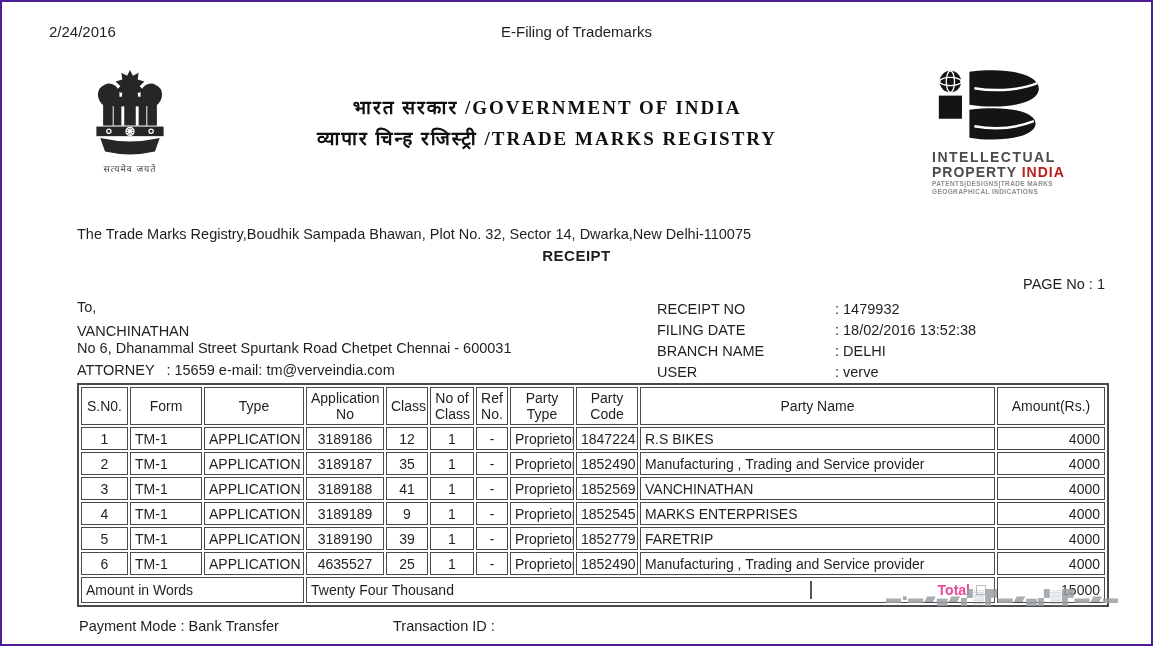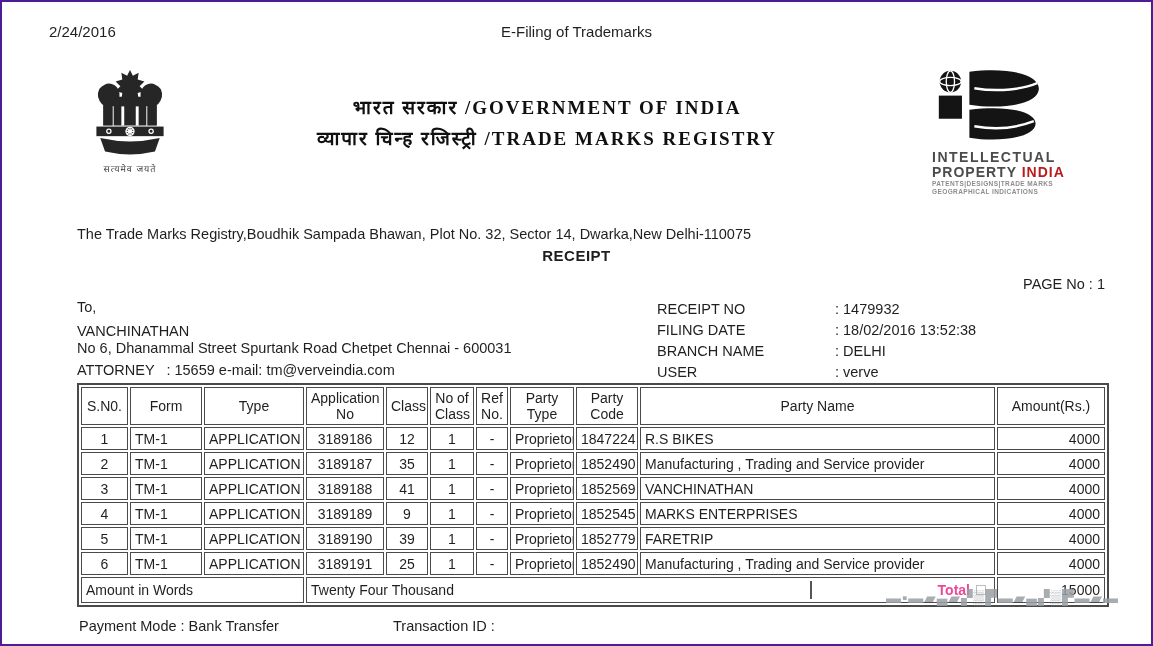--- a/index.html
+++ b/index.html
@@ -256,21 +256,21 @@
           <td class="a-c">-</td>
           <td class="a-l">Proprietor</td>
           <td class="a-l">1852779</td>
           <td class="a-l">FARETRIP</td>
           <td class="a-r">4000</td>
         </tr>
         <tr>
           <td class="a-c">6</td>
           <td class="a-l">TM-1</td>
           <td class="a-l">APPLICATION</td>
-          <td class="a-c">3189191</td>
+          <td class="a-c">4635527</td>
           <td class="a-c">25</td>
           <td class="a-c">1</td>
           <td class="a-c">-</td>
           <td class="a-l">Proprietor</td>
           <td class="a-l">1852490</td>
           <td class="a-l">Manufacturing , Trading and Service provider</td>
           <td class="a-r">4000</td>
         </tr>
       </tbody>
     <tbody>

